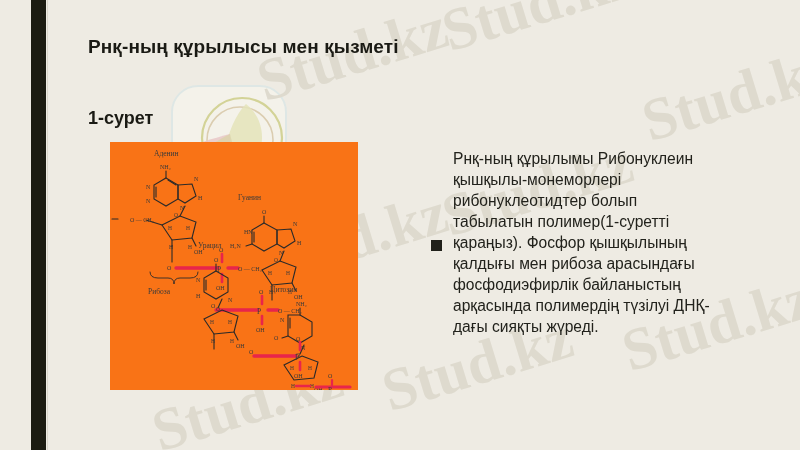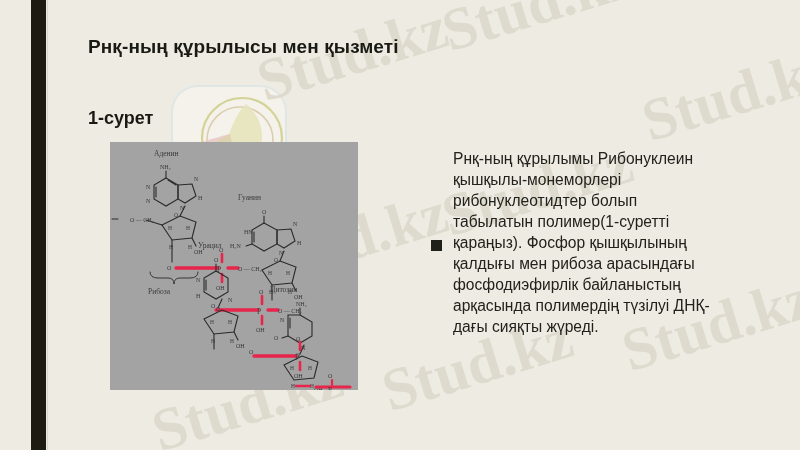--- a/index.html
+++ b/index.html
@@ -92,21 +92,21 @@
     z-index: 6;
   }
 
   
   .figure {
     position: absolute;
     left: 110px;
     top: 142px;
     width: 248px;
     height: 248px;
-    background: #a3a3a3;
+    background: #f97316;
     z-index: 5;
     overflow: hidden;
   }
   .figure svg { display: block; }
 
   
   .body-block {
     position: absolute;
     left: 431px;
     top: 148px;

